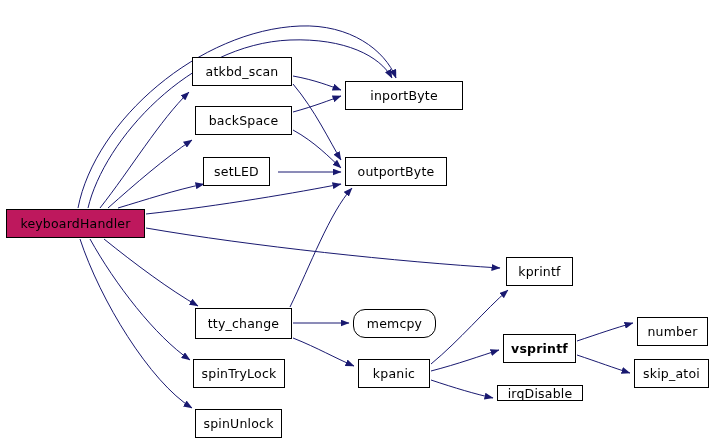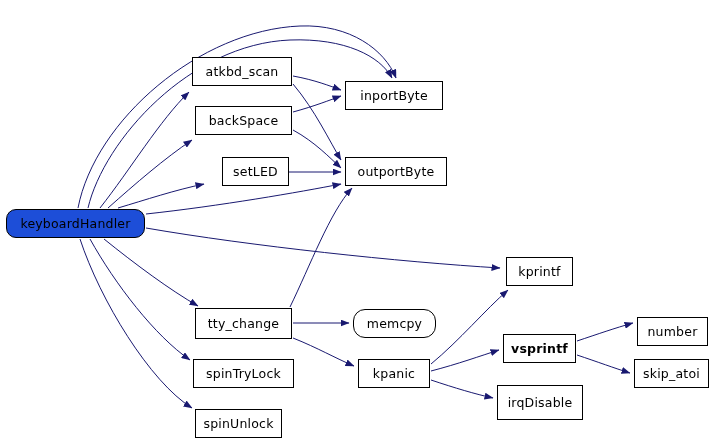--- a/index.html
+++ b/index.html
@@ -3,21 +3,21 @@
 <meta charset="utf-8">
 <style>
   html,body{margin:0;padding:0;background:#ffffff;}
   body{width:720px;height:443px;overflow:hidden;
        font-family:"DejaVu Sans","Liberation Sans",sans-serif;}
   #graph{position:relative;width:720px;height:443px;background:#ffffff;}
   #edges{position:absolute;left:0;top:0;width:720px;height:443px;}
   .node{position:absolute;box-sizing:border-box;border:1px solid #000000;
         background:#ffffff;display:flex;align-items:center;justify-content:center;
         font-size:12.5px;color:#000000;white-space:nowrap;letter-spacing:0.2px;}
-  .node.highlight{background:#1d4ed8;border-radius:10px;}
+  .node.highlight{background:#be185d;}
 </style>
 </head>
 <body>
 
 <div id="graph">
   <svg id="edges" viewBox="0 0 720 443" xmlns="http://www.w3.org/2000/svg">
     <defs>
       <marker id="arrow" markerWidth="9" markerHeight="7" refX="8.5" refY="3.5" orient="auto" markerUnits="userSpaceOnUse">
         <path d="M0,0 L9,3.5 L0,7 z" fill="#191970"></path>
       </marker>
@@ -51,53 +51,53 @@
   <div id="node-group">
       <div class="node highlight" style="left: 6px; top: 209px; width: 139px; height: 29px;">
         <span>keyboardHandler</span>
       </div>
       <div class="node" style="left: 192px; top: 57px; width: 100px; height: 29px;">
         <span>atkbd_scan</span>
       </div>
       <div class="node" style="left: 195px; top: 106px; width: 97px; height: 29px;">
         <span>backSpace</span>
       </div>
-      <div class="node" style="left: 222px; top: 157px; width: 67px; height: 29px;">
+      <div class="node" style="left: 203px; top: 157px; width: 67px; height: 29px;">
         <span>setLED</span>
       </div>
-      <div class="node" style="left: 345px; top: 81px; width: 98px; height: 29px;">
+      <div class="node" style="left: 345px; top: 81px; width: 118px; height: 29px;">
         <span>inportByte</span>
       </div>
       <div class="node" style="left: 345px; top: 157px; width: 102px; height: 29px;">
         <span>outportByte</span>
       </div>
       <div class="node" style="left: 506px; top: 257px; width: 67px; height: 29px;">
         <span>kprintf</span>
       </div>
       <div class="node" style="left: 195px; top: 308px; width: 97px; height: 31px;">
         <span>tty_change</span>
       </div>
       <div class="node" style="left: 353px; top: 309px; width: 83px; height: 29px; border-radius: 12px;">
         <span>memcpy</span>
       </div>
       <div class="node" style="left: 503px; top: 334px; width: 73px; height: 29px; font-weight: bold;">
         <span>vsprintf</span>
       </div>
       <div class="node" style="left: 637px; top: 309px; width: 71px; height: 29px; margin-top: 8px;">
         <span>number</span>
       </div>
-      <div class="node" style="left: 193px; top: 359px; width: 101px; height: 29px;">
+      <div class="node" style="left: 193px; top: 359px; width: 92px; height: 29px;">
         <span>spinTryLock</span>
       </div>
       <div class="node" style="left: 358px; top: 359px; width: 72px; height: 29px;">
         <span>kpanic</span>
       </div>
       <div class="node" style="left: 634px; top: 359px; width: 75px; height: 29px;">
         <span>skip_atoi</span>
       </div>
-      <div class="node" style="left: 497px; top: 385px; width: 86px; height: 35px;">
+      <div class="node" style="left: 497px; top: 385px; width: 86px; height: 16px;">
         <span>irqDisable</span>
       </div>
       <div class="node" style="left: 195px; top: 409px; width: 87px; height: 29px;">
         <span>spinUnlock</span>
       </div>
     </div>
 </div>
 
 </body></html>

